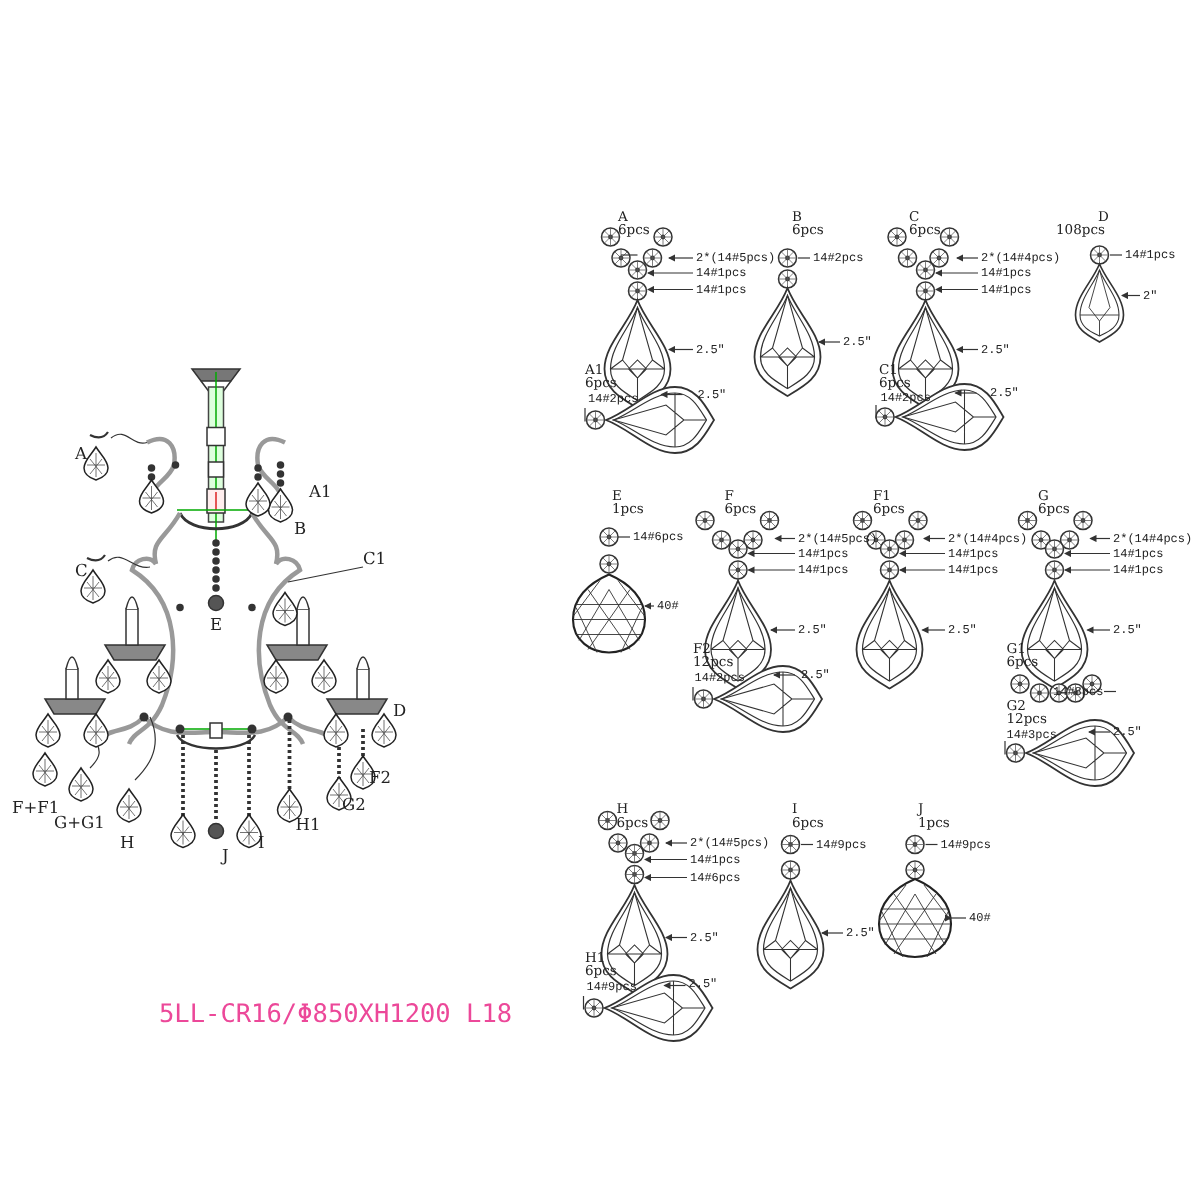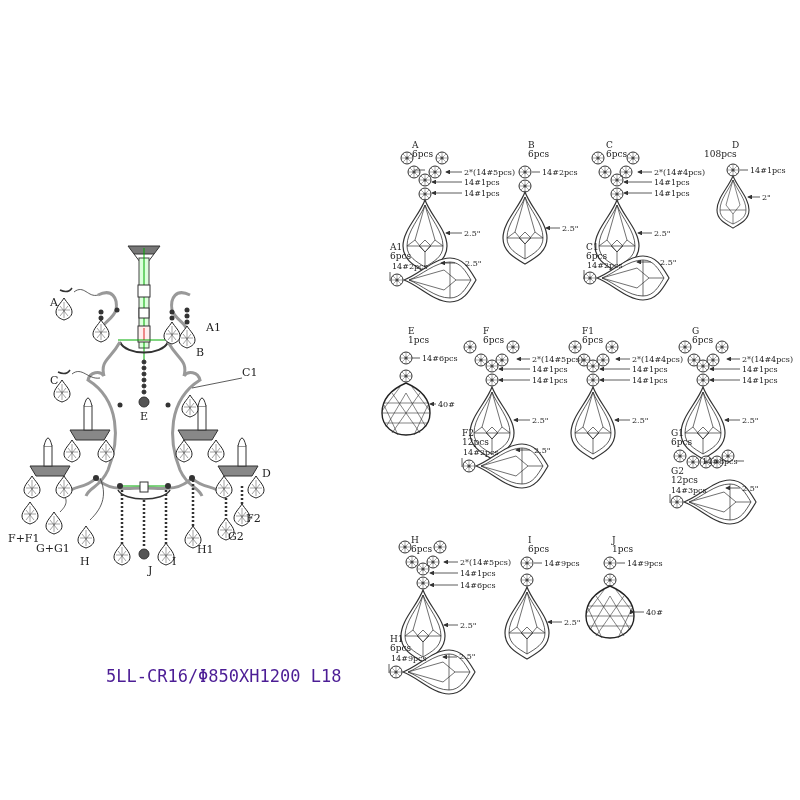--- a/index.html
+++ b/index.html
@@ -1,21 +1,21 @@
 <!DOCTYPE html>
 <html><head>
 <meta charset="utf-8">
 <style>
   html,body{margin:0;padding:0;background:#fff;}
   body{width:800px;height:800px;position:relative;overflow:hidden;font-family:"DejaVu Serif","Liberation Serif",serif;color:#222;}
   .lbl{position:absolute;font-size:9px;line-height:10px;white-space:nowrap;}
   .big{font-size:11px;}
-  .title{position:absolute;left:106px;top:666px;font-family:"DejaVu Sans Mono","Liberation Mono",monospace;font-size:17px;letter-spacing:0px;color:#4c1d95;}
+  .title{position:absolute;left:106px;top:666px;font-family:"DejaVu Sans Mono","Liberation Mono",monospace;font-size:17px;letter-spacing:0px;color:#ec4899;}
   svg{position:absolute;left:0;top:0;}
-  .ann{position:absolute;font-size:8px;line-height:9px;white-space:nowrap;}
+  .ann{position:absolute;font-size:8px;line-height:9px;white-space:nowrap;font-family:Liberation Mono, monospace;}
 </style>
 </head>
 <body>
 
 <svg width="800" height="800" viewBox="0 0 800 800">
   <defs>
 
     <g id="bead">
       <circle r="6" fill="#fff" stroke="#333" stroke-width="1"></circle>
       <circle r="1.6" fill="#333"></circle>

